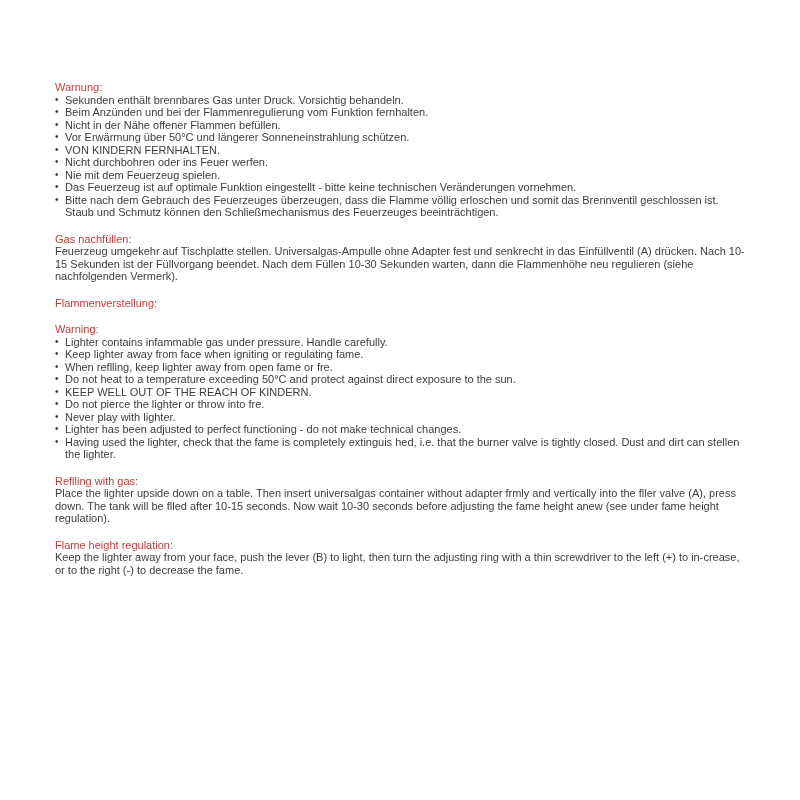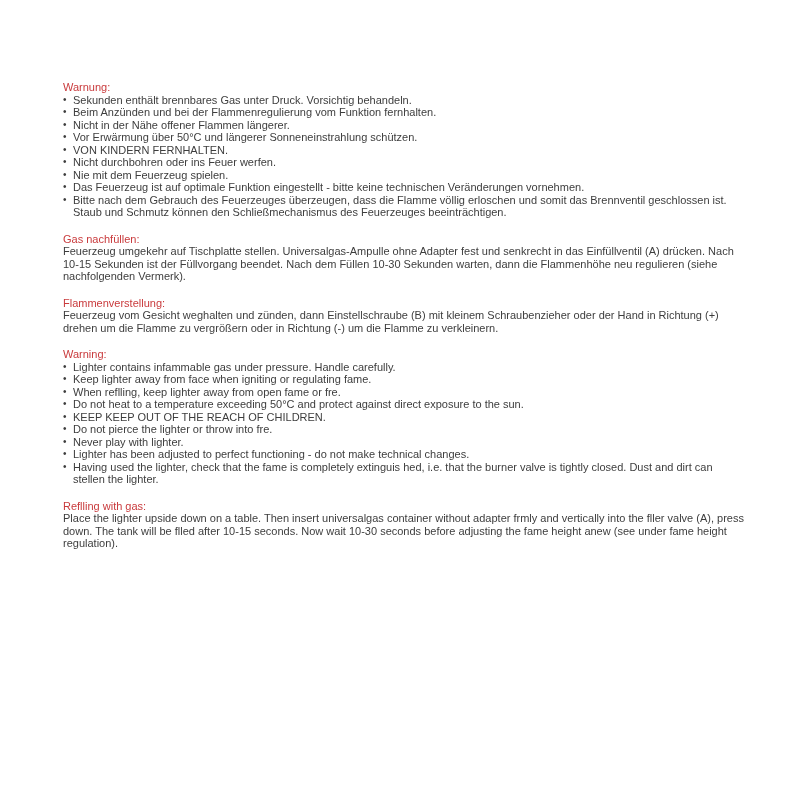--- a/index.html
+++ b/index.html
@@ -16,21 +16,21 @@
     font-family: "Liberation Sans", sans-serif;
   }
   .content {
     padding: 81px 55px 0 55px;
     font-size: 11px;
     line-height: 12.5px;
     color: #3d3d3d;
     letter-spacing: 0;
   }
   .section {
-    margin: 0 0 14px 8px;
+    margin: 0 0 14px 0;
   }
   .heading {
     color: #c93a3c;
   }
   .bullet {
     position: relative;
     padding-left: 10px;
   }
   .dot {
     position: absolute;
@@ -44,46 +44,49 @@
 </style>
 </head>
 <body>
 
 <div class="page">
   <div class="content" id="content">
       <div class="section">
         <div class="heading">Warnung:</div>
         <div class="bullet"><span class="dot">•</span><span>Sekunden enthält brennbares Gas unter Druck. Vorsichtig behandeln.</span></div>
         <div class="bullet"><span class="dot">•</span><span>Beim Anzünden und bei der Flammenregulierung vom Funktion fernhalten.</span></div>
-        <div class="bullet"><span class="dot">•</span><span>Nicht in der Nähe offener Flammen längerer.</span></div>
+        <div class="bullet"><span class="dot">•</span><span>Nicht in der Nähe offener Flammen befüllen.</span></div>
         <div class="bullet"><span class="dot">•</span><span>Vor Erwärmung über 50°C und längerer Sonneneinstrahlung schützen.</span></div>
         <div class="bullet"><span class="dot">•</span><span>VON KINDERN FERNHALTEN.</span></div>
         <div class="bullet"><span class="dot">•</span><span>Nicht durchbohren oder ins Feuer werfen.</span></div>
         <div class="bullet"><span class="dot">•</span><span>Nie mit dem Feuerzeug spielen.</span></div>
         <div class="bullet"><span class="dot">•</span><span>Das Feuerzeug ist auf optimale Funktion eingestellt - bitte keine technischen Veränderungen vornehmen.</span></div>
         <div class="bullet"><span class="dot">•</span><span>Bitte nach dem Gebrauch des Feuerzeuges überzeugen, dass die Flamme völlig erloschen und somit das Brennventil geschlossen ist. Staub und Schmutz können den Schließmechanismus des Feuerzeuges beeinträchtigen.</span></div>
       </div>
       <div class="section">
         <div class="heading">Gas nachfüllen:</div>
         <div class="para">Feuerzeug umgekehr auf Tischplatte stellen. Universalgas-Ampulle ohne Adapter fest und senkrecht in das Einfüllventil (A) drücken. Nach 10-15 Sekunden ist der Füllvorgang beendet. Nach dem Füllen 10-30 Sekunden warten, dann die Flammenhöhe neu regulieren (siehe nachfolgenden Vermerk).</div>
       </div>
       <div class="section">
         <div class="heading">Flammenverstellung:</div>
-        <div class="para">Feuerzeug vom Gesicht weghalten und zünden, dann Einstellschraube (B) mit kleinem Schraubenzieher oder der Hand in Richtung (+) drehen um die Flamme zu vergrößern oder in Richtung (-) um die Flamme zu verkleinern.</div>
       </div>
       <div class="section">
         <div class="heading">Warning:</div>
         <div class="bullet"><span class="dot">•</span><span>Lighter contains infammable gas under pressure. Handle carefully.</span></div>
         <div class="bullet"><span class="dot">•</span><span>Keep lighter away from face when igniting or regulating fame.</span></div>
         <div class="bullet"><span class="dot">•</span><span>When reflling, keep lighter away from open fame or fre.</span></div>
         <div class="bullet"><span class="dot">•</span><span>Do not heat to a temperature exceeding 50°C and protect against direct exposure to the sun.</span></div>
-        <div class="bullet"><span class="dot">•</span><span>KEEP KEEP OUT OF THE REACH OF CHILDREN.</span></div>
+        <div class="bullet"><span class="dot">•</span><span>KEEP WELL OUT OF THE REACH OF KINDERN.</span></div>
         <div class="bullet"><span class="dot">•</span><span>Do not pierce the lighter or throw into fre.</span></div>
         <div class="bullet"><span class="dot">•</span><span>Never play with lighter.</span></div>
         <div class="bullet"><span class="dot">•</span><span>Lighter has been adjusted to perfect functioning - do not make technical changes.</span></div>
         <div class="bullet"><span class="dot">•</span><span>Having used the lighter, check that the fame is completely extinguis hed, i.e. that the burner valve is tightly closed. Dust and dirt can stellen the lighter.</span></div>
       </div>
       <div class="section">
         <div class="heading">Reflling with gas:</div>
         <div class="para">Place the lighter upside down on a table. Then insert universalgas container without adapter frmly and vertically into the fller valve (A), press down. The tank will be flled after 10-15 seconds. Now wait 10-30 seconds before adjusting the fame height anew (see under fame height regulation).</div>
       </div>
+      <div class="section">
+        <div class="heading">Flame height regulation:</div>
+        <div class="para">Keep the lighter away from your face, push the lever (B) to light, then turn the adjusting ring with a thin screwdriver to the left (+) to in-crease, or to the right (-) to decrease the fame.</div>
+      </div>
     </div>
 </div>
 
 </body></html>

